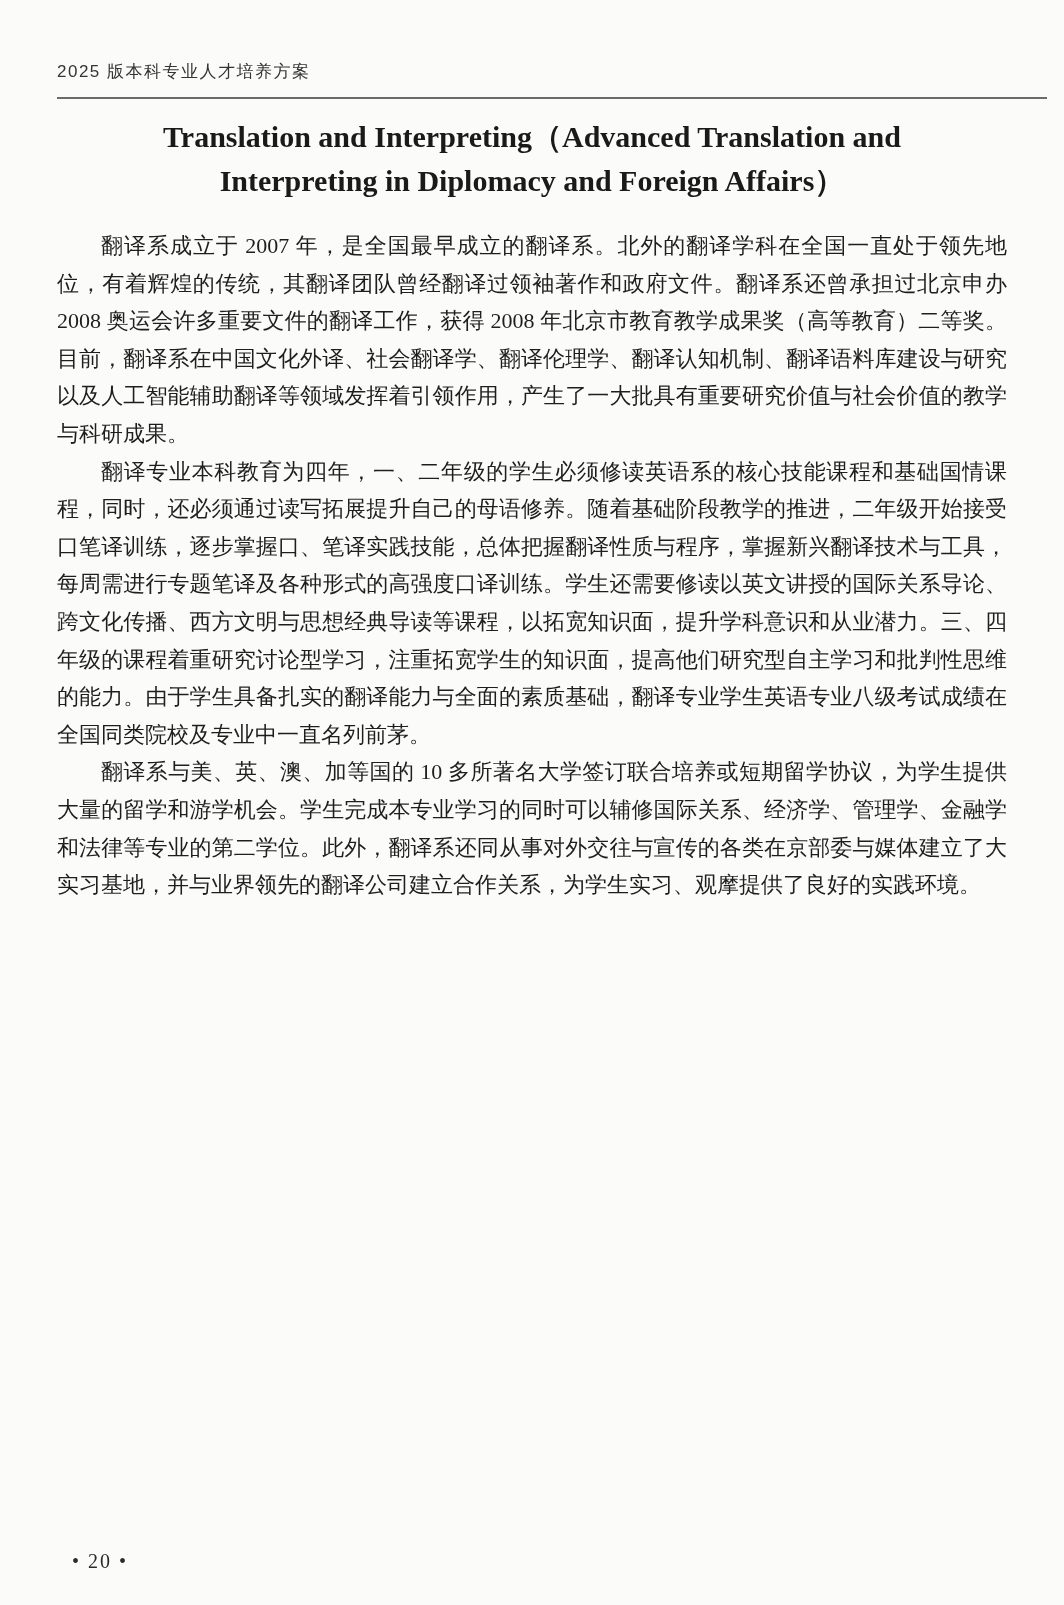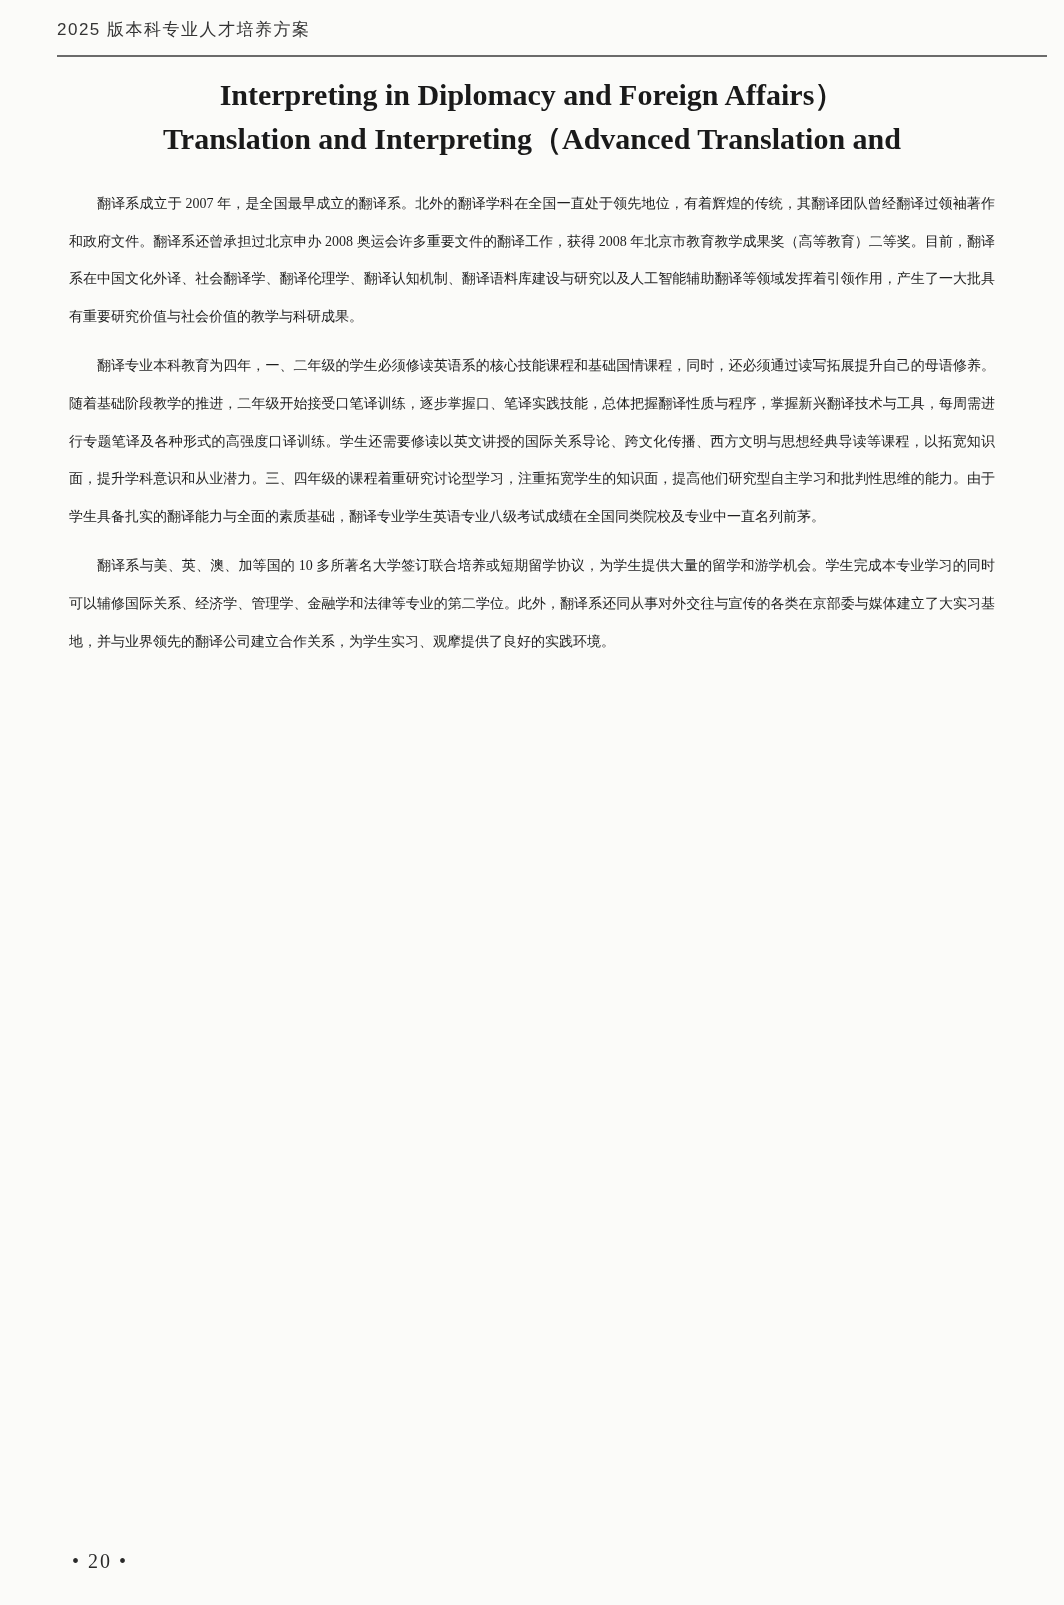--- a/index.html
+++ b/index.html
@@ -16,21 +16,21 @@
     overflow: hidden;
   }
   .page {
     position: relative;
     box-sizing: border-box;
     width: 1064px;
     height: 1605px;
     padding: 0 57px;
   }
   .running-header {
-    padding-top: 18px;
+    padding-top: 60px;
   }
   .header-text {
     font-family: "Liberation Sans", sans-serif;
     font-size: 17px;
     letter-spacing: 1.5px;
     color: #343434;
   }
   .header-rule {
     height: 2px;
     background: #6b6b6b;
@@ -63,22 +63,22 @@
     font-family: "Liberation Sans", sans-serif;
     font-weight: bold;
     font-size: 21px;
     letter-spacing: 1px;
     color: #222222;
   }
   .body-text {
     margin-top: 24px;
   }
   .body-text p {
-    margin: 12px;
-    font-size: 14px;
+    margin: 0;
+    font-size: 22px;
     line-height: 37.6px;
     text-align: justify;
     text-indent: 2em;
     color: #1e1e1e;
   }
   .page-number {
     position: absolute;
     left: 72px;
     bottom: 32px;
     font-size: 20px;
@@ -91,22 +91,22 @@
 
 <div class="page">
 
   <div class="running-header">
     <div class="header-text">2025 版本科专业人才培养方案</div>
     <div class="header-rule"></div>
   </div>
 
 
   <h2 class="title-en">
+    <span class="en-line">Translation and Interpreting（Advanced Translation and</span>
     <span class="en-line">Interpreting in Diplomacy and Foreign Affairs）</span>
-    <span class="en-line">Translation and Interpreting（Advanced Translation and</span>
   </h2>
 
 
   <div class="body-text">
     <p>翻译系成立于 2007 年，是全国最早成立的翻译系。北外的翻译学科在全国一直处于领先地位，有着辉煌的传统，其翻译团队曾经翻译过领袖著作和政府文件。翻译系还曾承担过北京申办 2008 奥运会许多重要文件的翻译工作，获得 2008 年北京市教育教学成果奖（高等教育）二等奖。目前，翻译系在中国文化外译、社会翻译学、翻译伦理学、翻译认知机制、翻译语料库建设与研究以及人工智能辅助翻译等领域发挥着引领作用，产生了一大批具有重要研究价值与社会价值的教学与科研成果。</p>
     <p>翻译专业本科教育为四年，一、二年级的学生必须修读英语系的核心技能课程和基础国情课程，同时，还必须通过读写拓展提升自己的母语修养。随着基础阶段教学的推进，二年级开始接受口笔译训练，逐步掌握口、笔译实践技能，总体把握翻译性质与程序，掌握新兴翻译技术与工具，每周需进行专题笔译及各种形式的高强度口译训练。学生还需要修读以英文讲授的国际关系导论、跨文化传播、西方文明与思想经典导读等课程，以拓宽知识面，提升学科意识和从业潜力。三、四年级的课程着重研究讨论型学习，注重拓宽学生的知识面，提高他们研究型自主学习和批判性思维的能力。由于学生具备扎实的翻译能力与全面的素质基础，翻译专业学生英语专业八级考试成绩在全国同类院校及专业中一直名列前茅。</p>
     <p>翻译系与美、英、澳、加等国的 10 多所著名大学签订联合培养或短期留学协议，为学生提供大量的留学和游学机会。学生完成本专业学习的同时可以辅修国际关系、经济学、管理学、金融学和法律等专业的第二学位。此外，翻译系还同从事对外交往与宣传的各类在京部委与媒体建立了大实习基地，并与业界领先的翻译公司建立合作关系，为学生实习、观摩提供了良好的实践环境。</p>
   </div>
 
   <div class="page-number">• 20 •</div>

